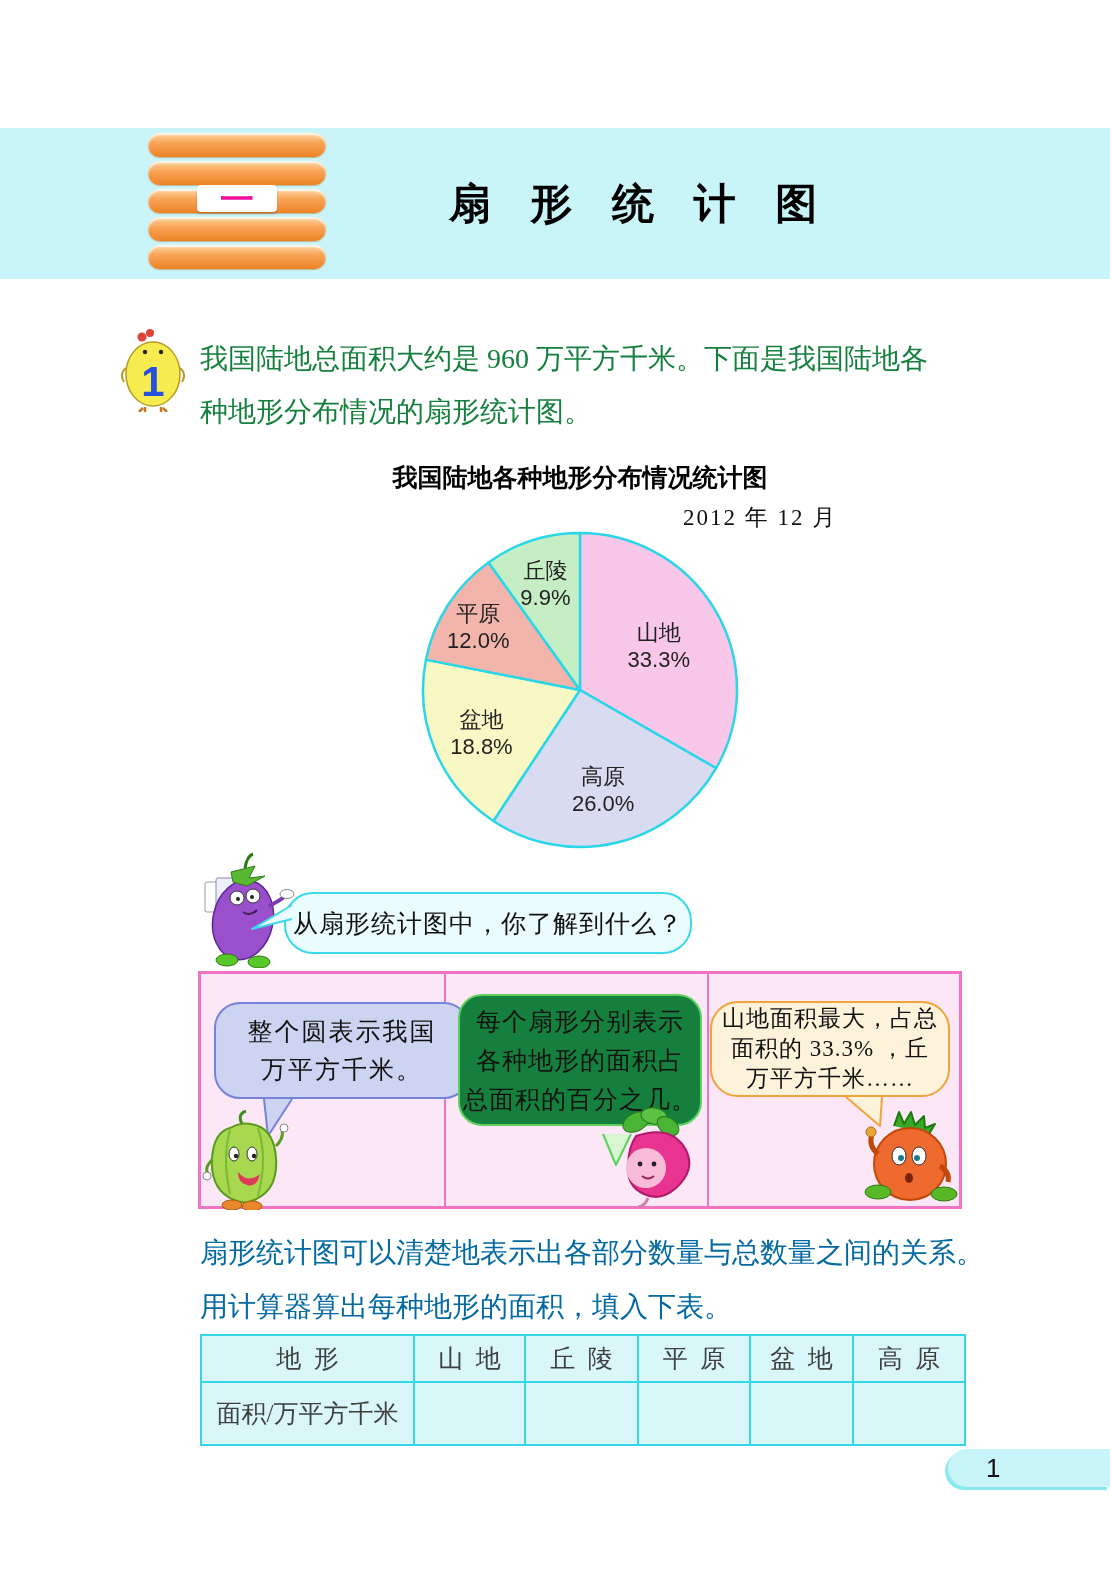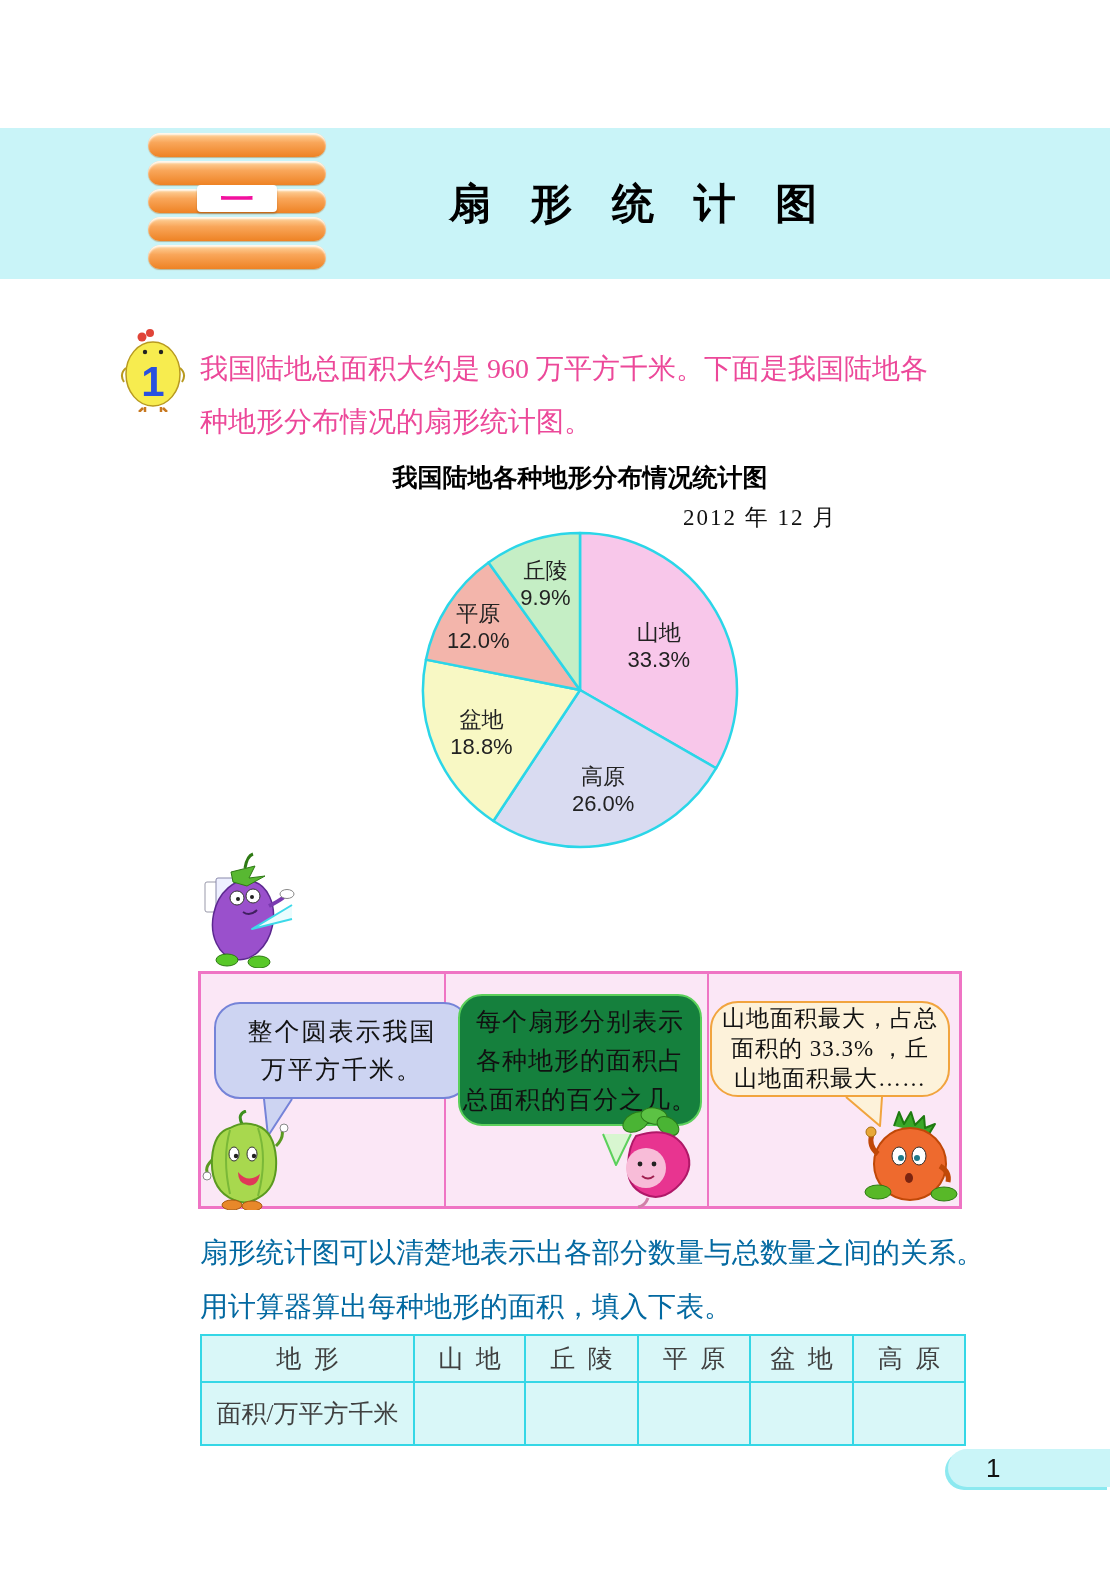--- a/index.html
+++ b/index.html
@@ -13,22 +13,22 @@
        background:linear-gradient(180deg,#ffd9a4 0%,#f9a65a 40%,#ee8224 100%);
        box-shadow:inset 0 2px 2px rgba(255,255,255,.85), 0 1px 1px rgba(160,90,10,.4);}
   .unit-badge{position:absolute;left:50%;top:52px;transform:translateX(-50%);
        width:80px;height:27px;background:#ffffff;border-radius:4px;
        box-shadow:0 2px 2px rgba(120,60,0,.35);display:flex;align-items:center;justify-content:center;
        color:#f2109e;font-weight:900;font-size:34px;line-height:18px;}
   .page-title{position:absolute;left:380px;top:176px;width:520px;text-align:center;
        font-size:42px;font-weight:700;letter-spacing:14px;color:#000;}
 
   
-  .problem-text{position:absolute;left:200px;top:342px;width:800px;
-       font-family:"Liberation Serif",serif;font-size:28px;line-height:53px;color:#ec4899;}
+  .problem-text{position:absolute;left:200px;top:332px;width:800px;
+       font-family:"Liberation Serif",serif;font-size:28px;line-height:53px;color:#15803d;}
   .chick{position:absolute;left:118px;top:328px;width:70px;height:84px;}
 
   
   .chart-title{position:absolute;left:300px;top:461px;width:560px;text-align:center;
        font-size:25px;font-weight:700;color:#000;}
   .chart-date{position:absolute;left:683px;top:502px;font-size:23px;color:#111;
        font-family:"Liberation Serif",serif;letter-spacing:2px;}
   #pie-svg{position:absolute;left:410px;top:520px;width:340px;height:340px;}
   .pie-label{font-size:22px;fill:#222;font-family:"Liberation Sans",sans-serif;}
 
@@ -130,20 +130,21 @@
     <circle cx="52" cy="50" r="7" fill="#ffffff" stroke="#333333"></circle>
     <circle cx="68" cy="48" r="7" fill="#ffffff" stroke="#333333"></circle>
     <circle cx="53" cy="51" r="2" fill="#222222"></circle>
     <circle cx="67" cy="49" r="2" fill="#222222"></circle>
     <path d="M58,64 q7,5 14,-2" stroke="#402060" stroke-width="2" fill="none"></path>
     <path d="M84,58 q10,-5 15,-9" stroke="#7a3ab0" stroke-width="4" fill="none"></path>
     <ellipse cx="102" cy="46" rx="7" ry="4.5" fill="#ffffff" stroke="#888888"></ellipse>
     <ellipse cx="42" cy="112" rx="11" ry="6" fill="#58c828" stroke="#2e7a14"></ellipse>
     <ellipse cx="74" cy="114" rx="11" ry="6" fill="#58c828" stroke="#2e7a14"></ellipse>
   </svg>
+  <div class="q-bubble">从扇形统计图中，你了解到什么？</div>
   <svg class="q-tail" viewBox="0 0 46 36">
     <path d="M44,4 L4,28 L44,18" fill="#eafcfe" stroke="#3cd9e9" stroke-width="2" stroke-linejoin="round"></path>
   </svg>
 
   <div class="panels">
     <div class="pdiv" style="left:243px"></div>
     <div class="pdiv" style="left:506px"></div>
   </div>
 
   <div class="bubble bubble-1">
@@ -159,21 +160,21 @@
     <span>各种地形的面积占</span>
     <span>总面积的百分之几。</span>
   </div>
   <svg class="tail" style="left:598px;top:1131px;width:38px;height:38px" viewBox="0 0 38 38">
     <path d="M5,3 L18,34 L33,3" fill="#d8f6d0" stroke="#5cd05c" stroke-width="2" stroke-linejoin="round"></path>
   </svg>
 
   <div class="bubble bubble-3">
     <span>山地面积最大，占总</span>
     <span>面积的 33.3% ，丘</span>
-    <span>山地面积最大……</span>
+    <span>万平方千米……</span>
   </div>
   <svg class="tail" style="left:840px;top:1094px;width:48px;height:36px" viewBox="0 0 48 36">
     <path d="M6,3 L40,32 L42,3" fill="#fdf2da" stroke="#f1a43e" stroke-width="2" stroke-linejoin="round"></path>
   </svg>
 
   <svg class="pepper" viewBox="0 0 95 100">
     <path d="M42,14 q-5,-10 4,-13" stroke="#3e8f1e" stroke-width="3" fill="none"></path>
     <path d="M30,18 Q14,22 12,48 Q10,80 34,90 Q46,96 58,88 Q78,78 76,48 Q74,22 58,16 Q44,10 30,18 Z" fill="#a8d84e" stroke="#5a9a20" stroke-width="2"></path>
     <path d="M30,20 Q22,48 30,84 M58,18 Q68,48 58,86" stroke="#7ab838" stroke-width="2" fill="none"></path>
     <ellipse cx="34" cy="44" rx="5" ry="7" fill="#ffffff" stroke="#333333"></ellipse>

